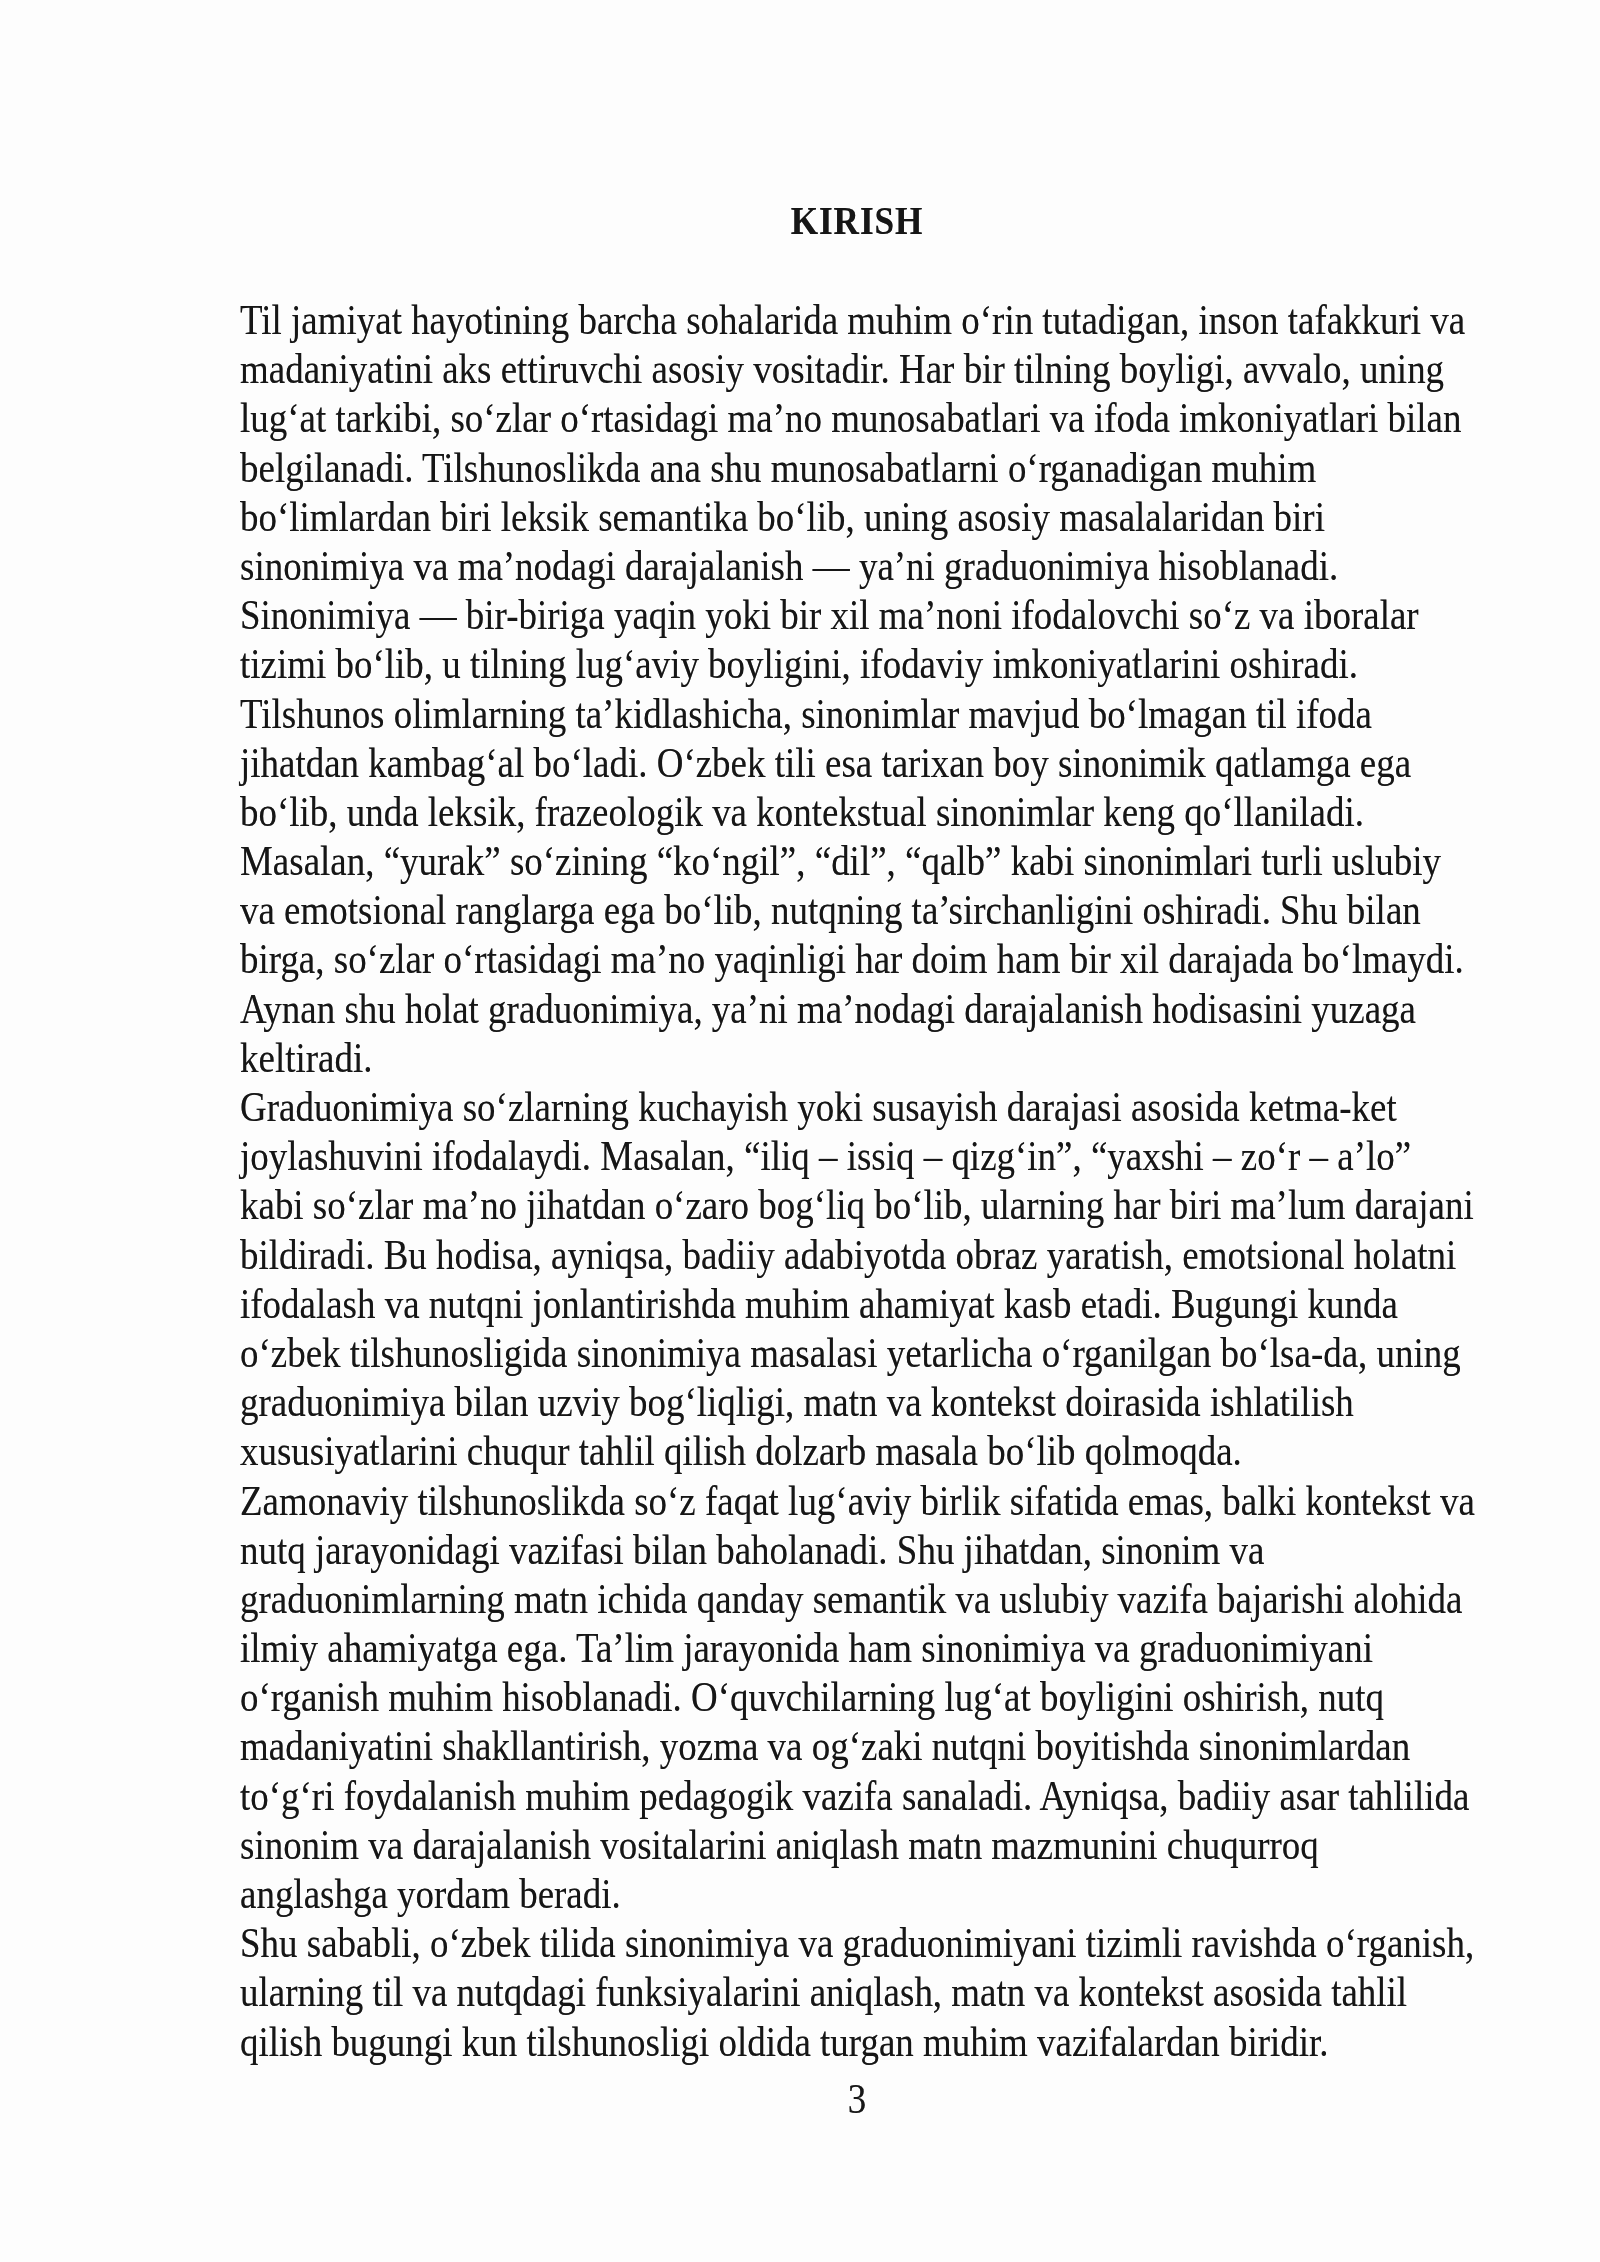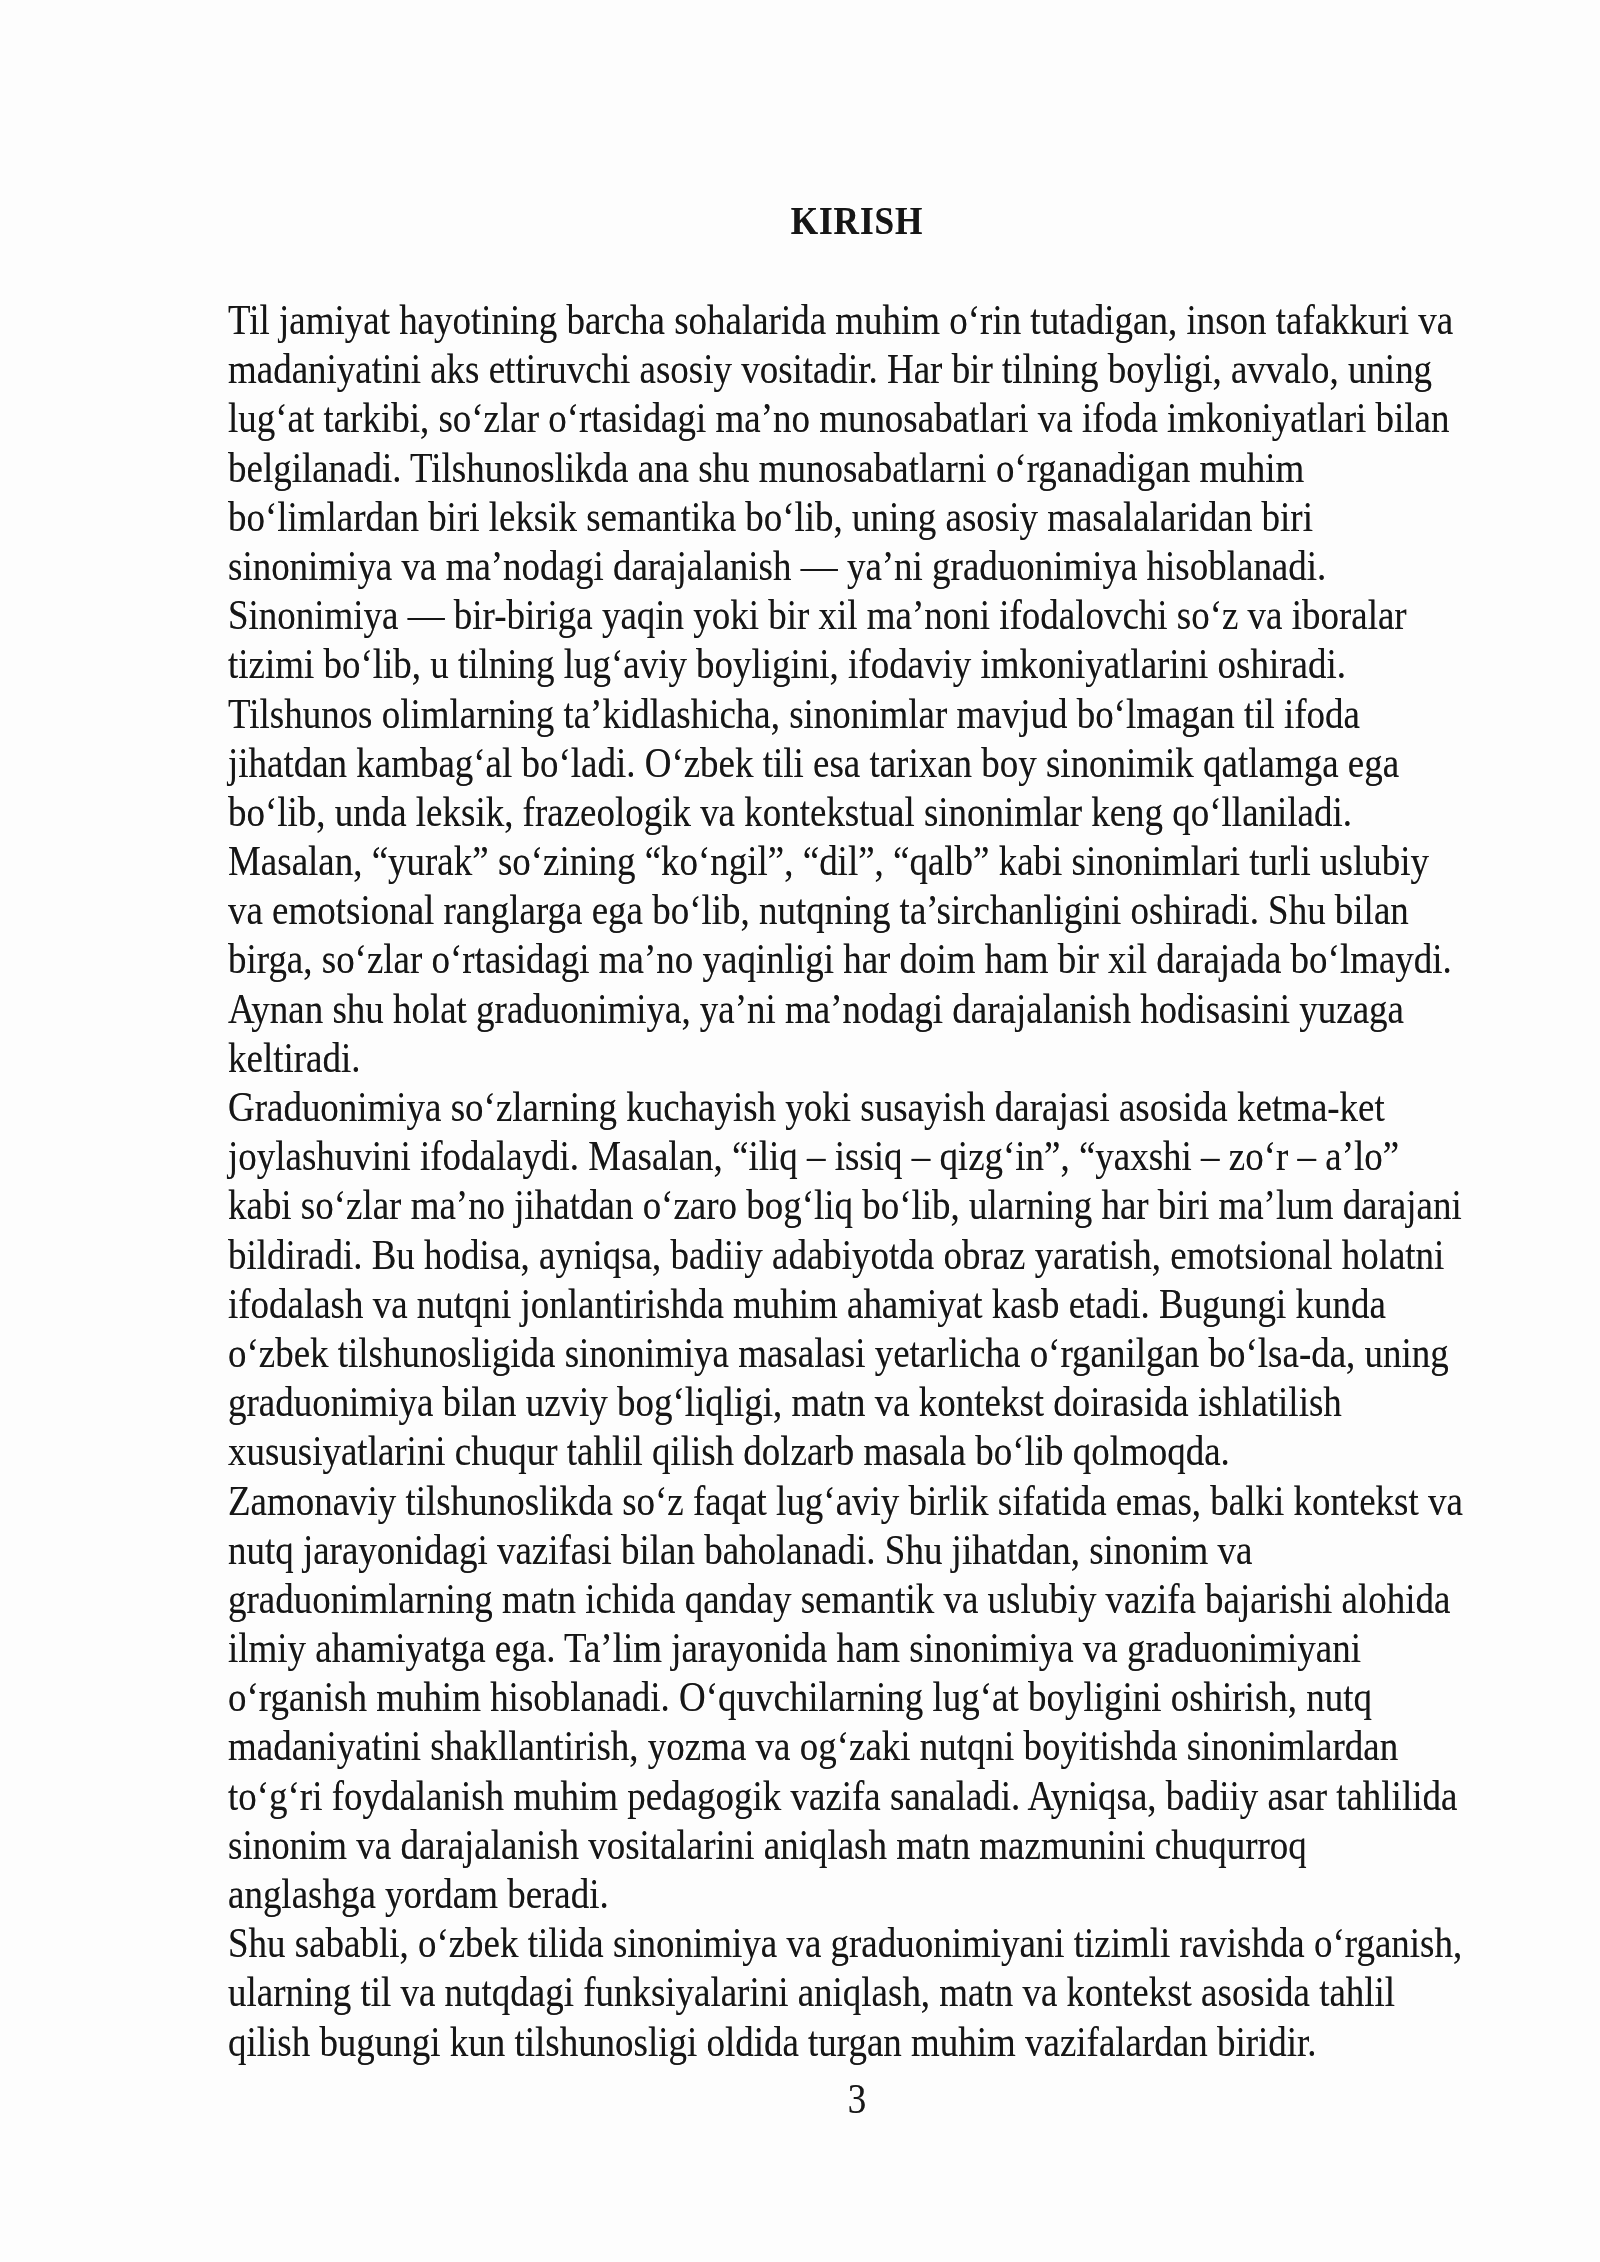--- a/index.html
+++ b/index.html
@@ -26,21 +26,21 @@
     font-weight: bold;
     line-height: 49px;
     letter-spacing: 1px;
     white-space: pre;
     transform: scaleX(0.88);
     transform-origin: 50% 50%;
     text-shadow: 0 0 0.6px rgba(0,0,0,0.45);
   }
   .body-block {
     position: absolute;
-    left: 228px;
+    left: 240px;
     top: 296px;
     width: 1258px;
   }
   .line {
     height: 49.2px;
     line-height: 49.2px;
     font-size: 42px;
     white-space: pre;
     transform: scaleX(0.88);
     transform-origin: 0 50%;

